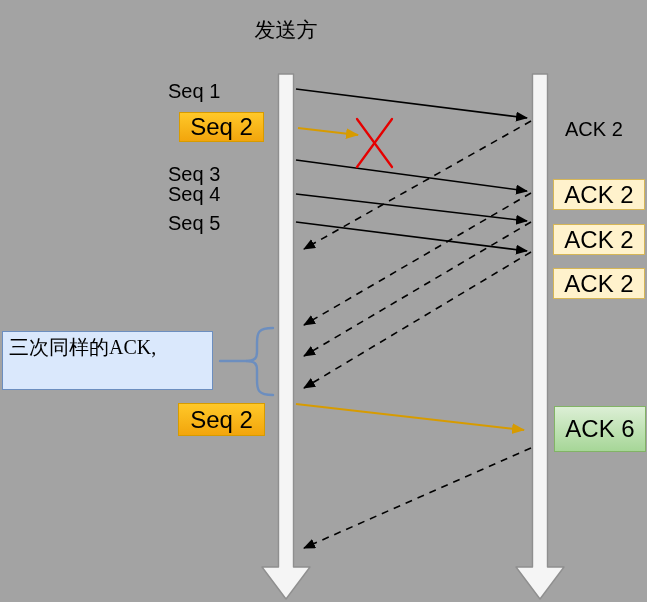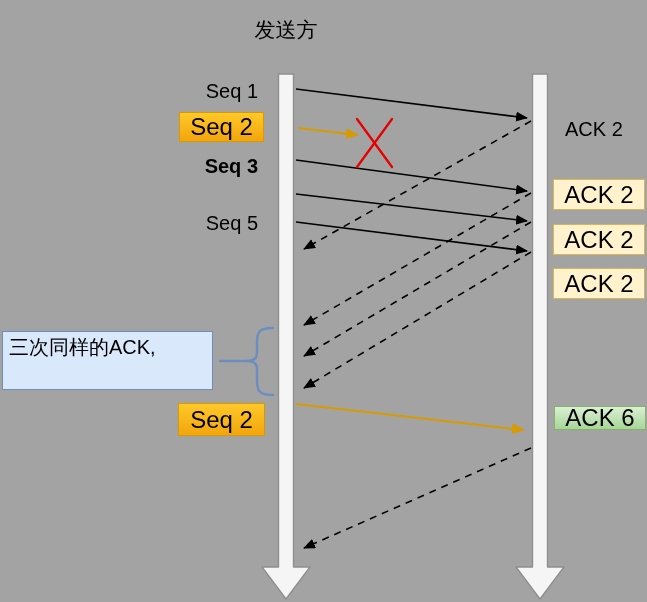--- a/index.html
+++ b/index.html
@@ -3,41 +3,41 @@
 <meta charset="utf-8">
 <style>
   html,body{margin:0;padding:0;background:#ffffff;}
   .stage{
     position:relative;width:647px;height:602px;background:#a3a3a3;overflow:hidden;
     font-family:"Liberation Sans","DejaVu Sans",sans-serif;color:#000;padding-left:35px;
   }
   .stage svg{position:absolute;left:0;top:0;}
   .lbl{position:absolute;font-size:20px;line-height:24px;white-space:nowrap;}
   .hdr{position:absolute;font-size:21px;width:120px;text-align:center;white-space:nowrap;}
-  .seq-plain{left:168px;width:90px;text-align:right;}
+  .seq-plain{left:168px;width:90px;text-align:left;}
   .box{
     position:absolute;display:flex;align-items:center;justify-content:center;
     font-size:24px;box-sizing:border-box;white-space:nowrap;
   }
   .box-orange{
     background:linear-gradient(#ffc829,#f2a50c);
     border:1px solid #d79b00;
   }
   .box-yellow{
     background:#fff2cc;
     border:1px solid #d6b656;
   }
   .box-green{
     background:linear-gradient(#dcefd5,#a6d697);
     border:1px solid #82b366;
   }
   .note{
     position:absolute;left:2px;top:331px;width:211px;height:59px;
     background:#dae8fc;border:1px solid #6c8ebf;box-sizing:border-box;
-    font-size:20px;line-height:26px;padding:2px 6px;white-space:nowrap;
+    font-size:20px;line-height:26px;padding:2px 6px;white-space:nowrap;font-family:Liberation Serif, serif;
   }
 </style>
 </head>
 <body>
 
 <div class="stage">
 
   <svg width="647" height="602" viewBox="0 0 647 602">
     <defs>
       <marker id="ab" markerWidth="13" markerHeight="11" refX="11" refY="5" orient="auto" markerUnits="userSpaceOnUse">
@@ -75,27 +75,28 @@
     <g stroke="#6c8ebf" stroke-width="2.4" fill="none" stroke-linecap="round">
       <path d="M273,328 C258,328 257,333 257,343 L257,352 C257,358 255,361 246,361 C255,361 257,364 257,370 L257,380 C257,390 258,395 273,395"></path>
       <line x1="220" y1="361" x2="246" y2="361"></line>
     </g>
   </svg>
 
   <div class="hdr" style="left:226px;top:16px;">发送方</div>
 
   <div class="lbl seq-plain" style="top:79px;">Seq 1</div>
   <div class="box box-orange" style="left:179px;top:112px;width:85px;height:30px;">Seq 2</div>
-  <div class="lbl seq-plain" style="top:154px;font-weight:bold;">Seq 3</div>
+  <div class="lbl seq-plain" style="top:162px;">Seq 3</div>
+  <div class="lbl seq-plain" style="top:182px;">Seq 4</div>
   <div class="lbl seq-plain" style="top:211px;">Seq 5</div>
   <div class="box box-orange" style="left:178px;top:403px;width:87px;height:33px;">Seq 2</div>
 
   <div class="lbl" style="left:565px;top:117px;">ACK 2</div>
   <div class="box box-yellow" style="left:553px;top:179px;width:92px;height:31px;">ACK 2</div>
   <div class="box box-yellow" style="left:553px;top:224px;width:92px;height:31px;">ACK 2</div>
   <div class="box box-yellow" style="left:553px;top:268px;width:92px;height:31px;">ACK 2</div>
-  <div class="box box-green" style="left:554px;top:406px;width:92px;height:24px;">ACK 6</div>
+  <div class="box box-green" style="left:554px;top:406px;width:92px;height:46px;">ACK 6</div>
 
   <div class="note">
     <div>三次同样的ACK,</div>
   </div>
 
 </div>
 
 </body></html>

